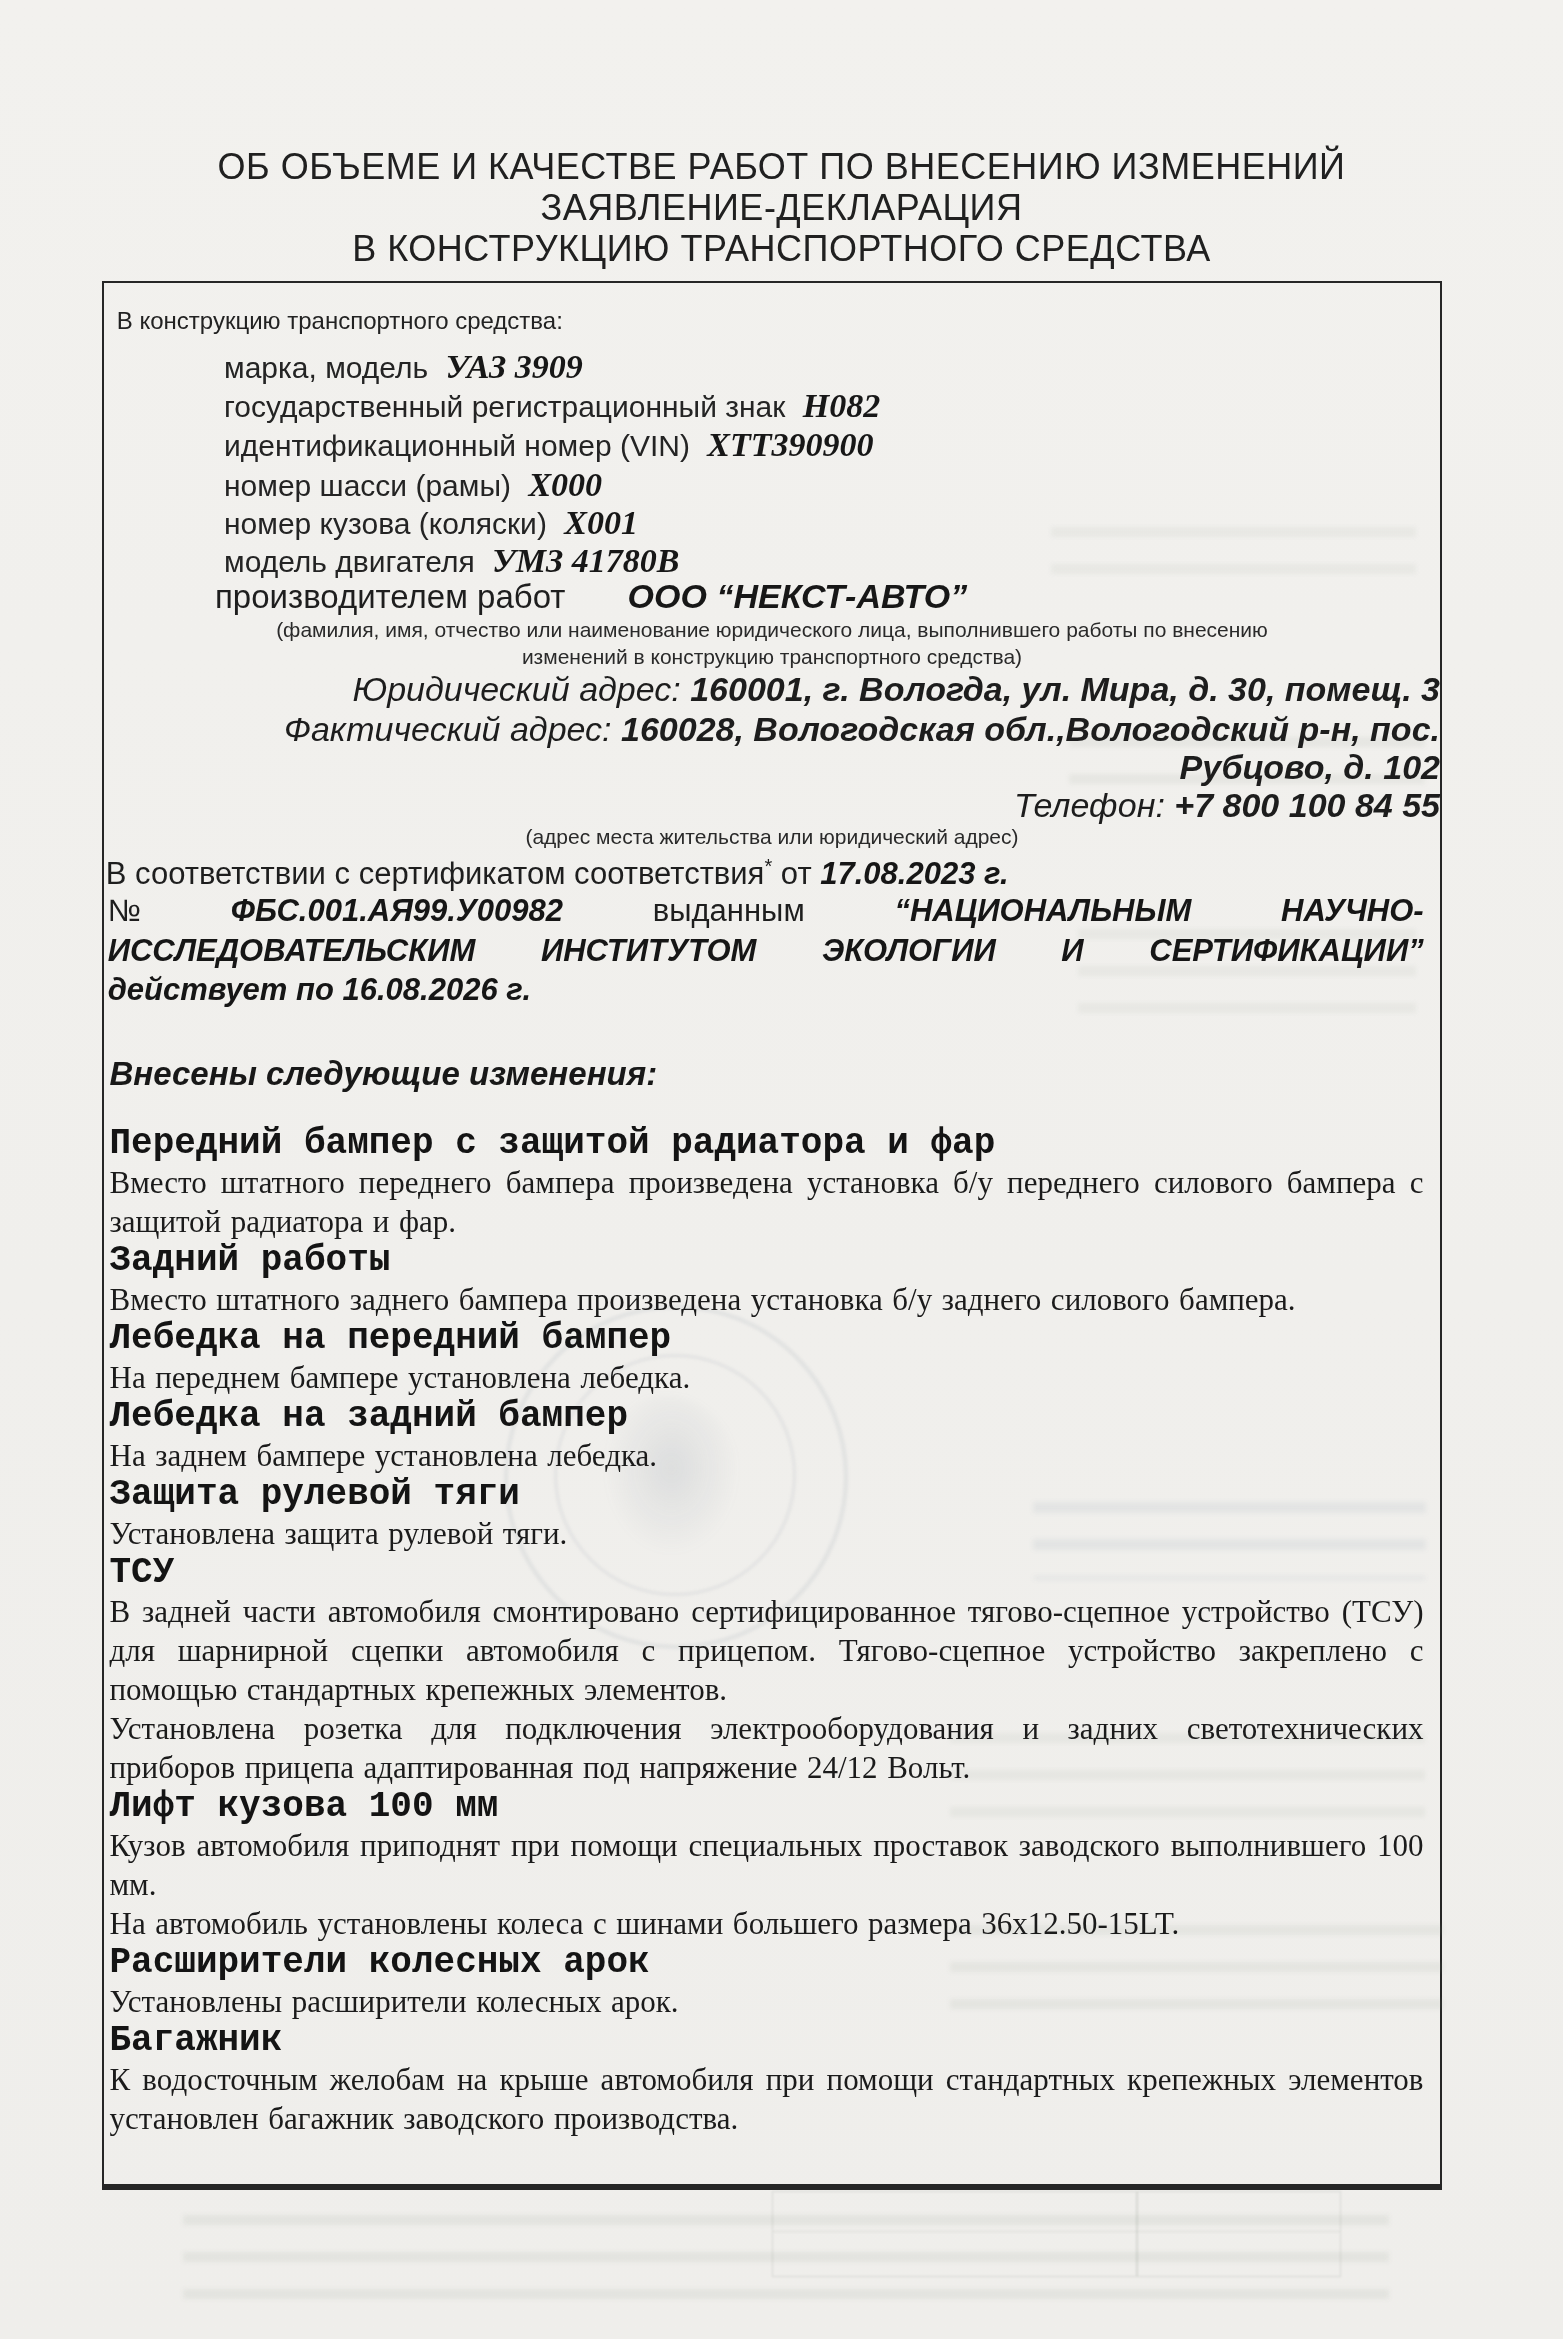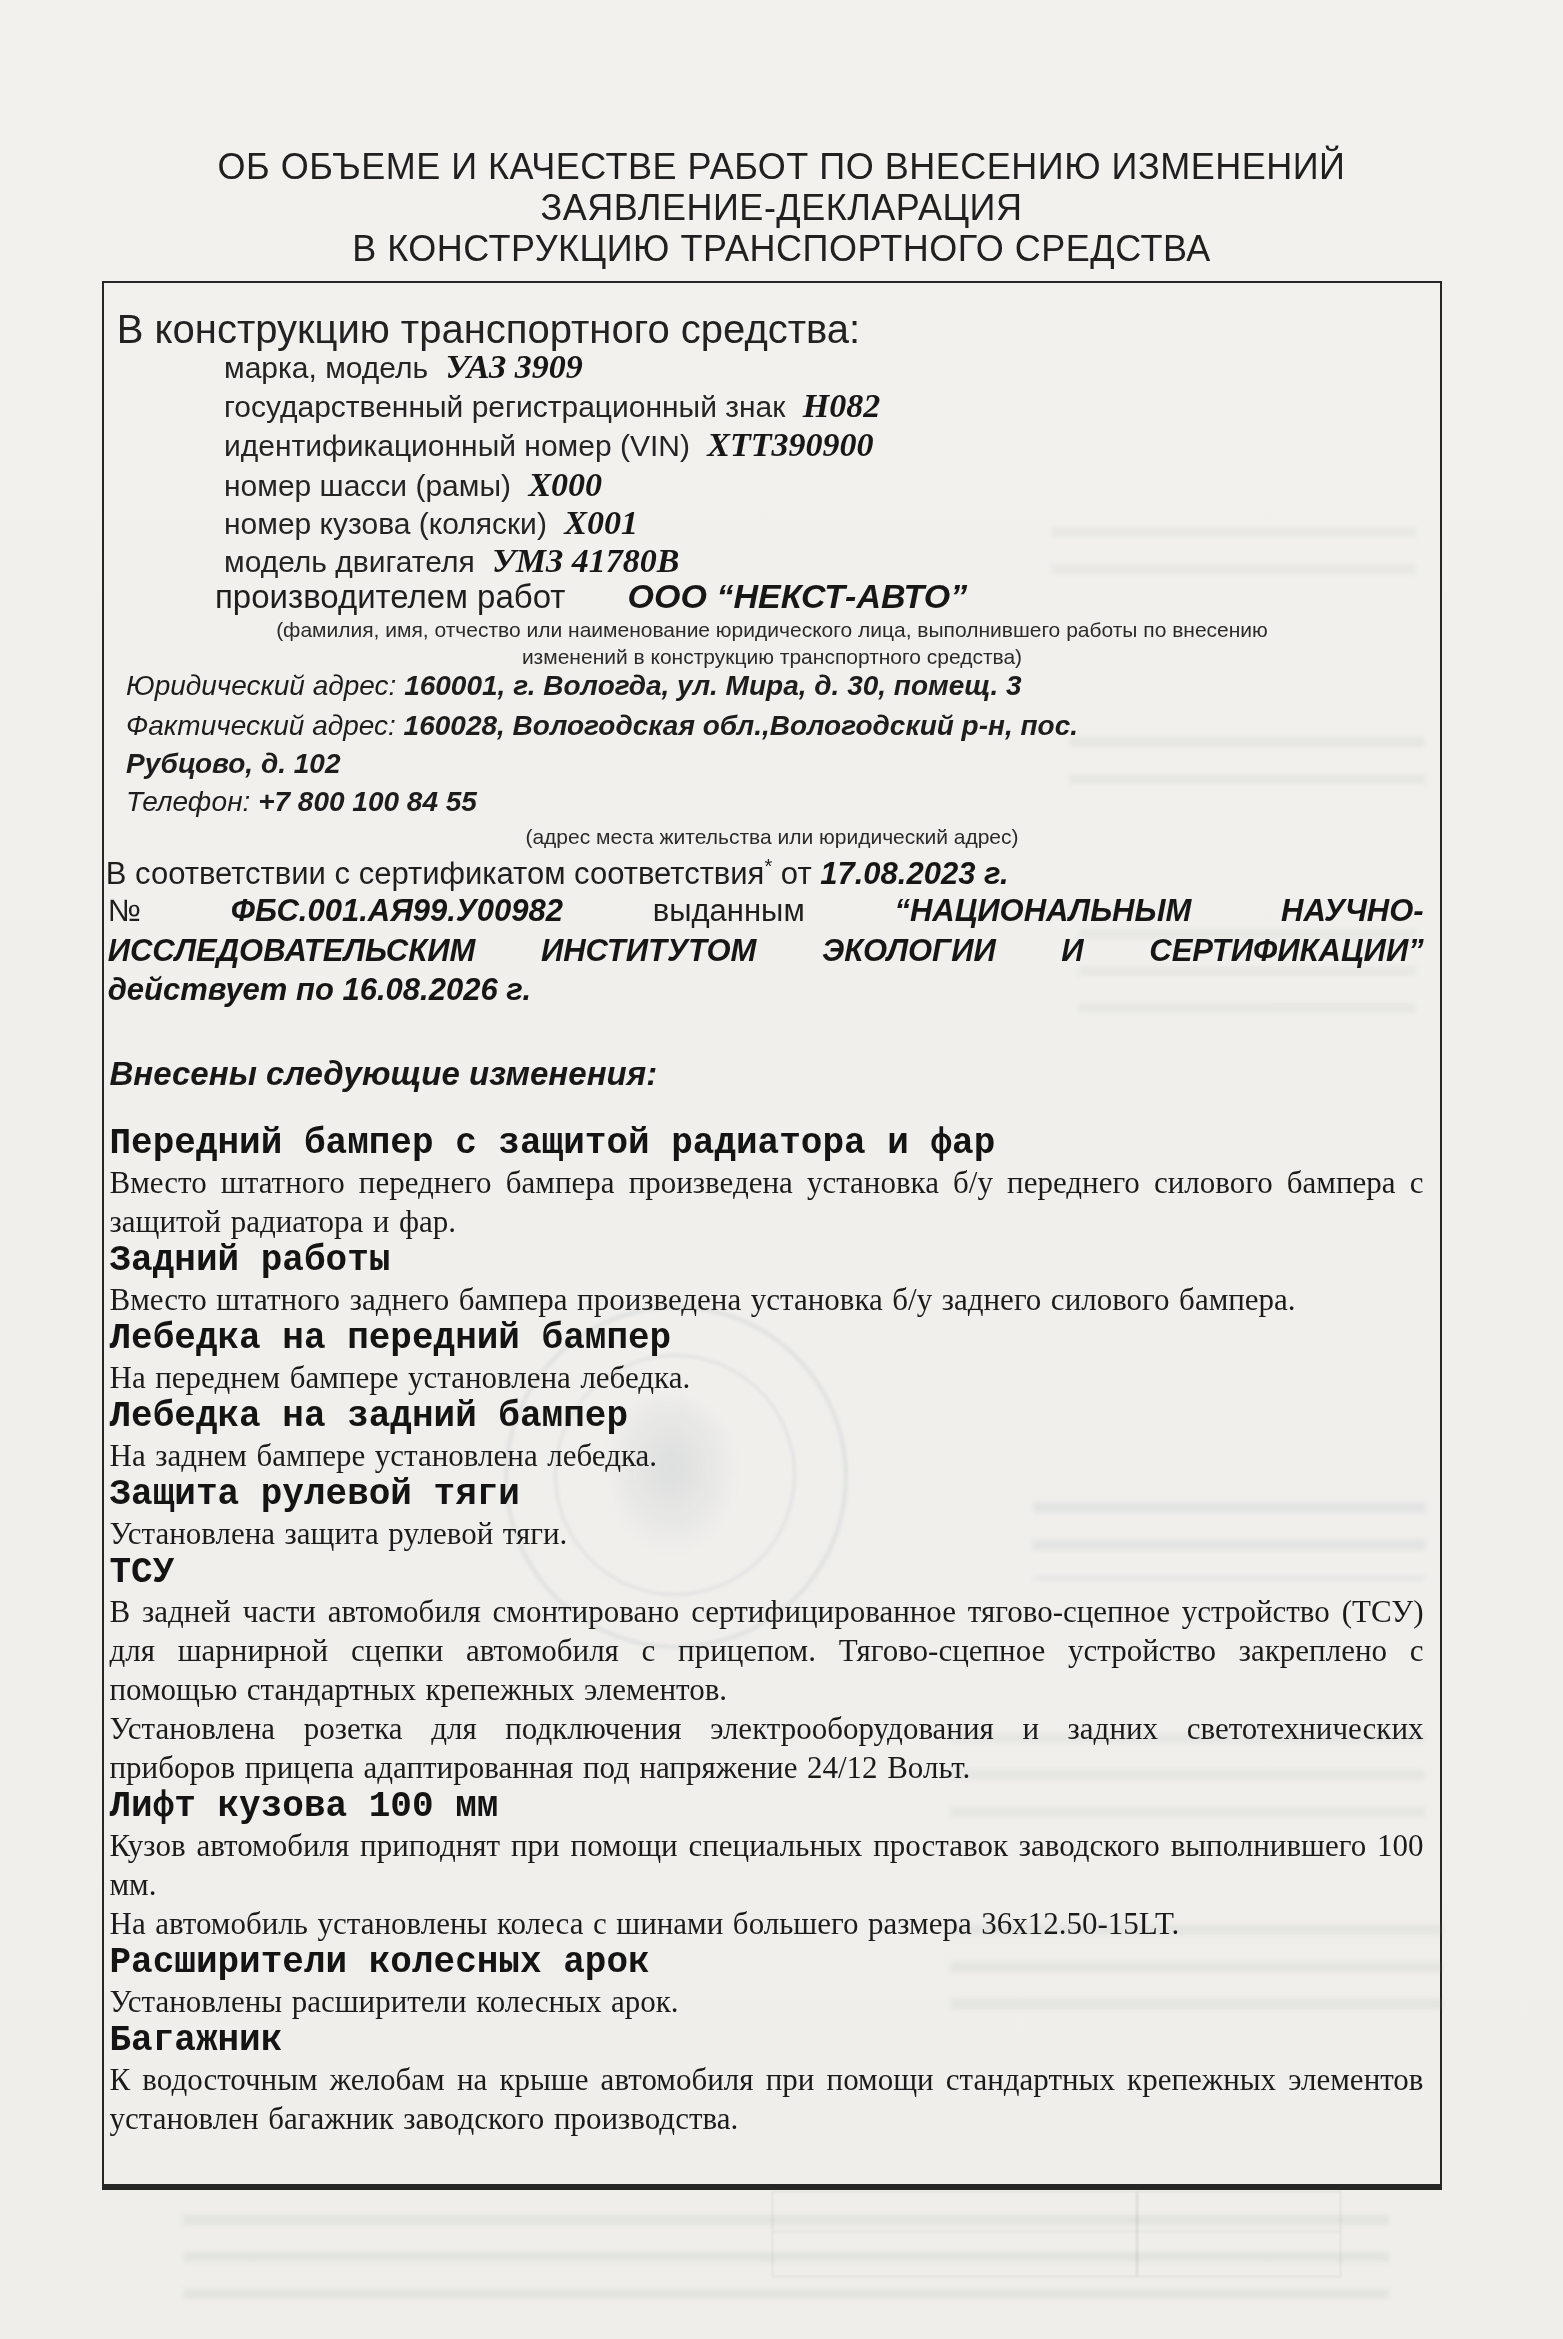--- a/index.html
+++ b/index.html
@@ -20,34 +20,34 @@
     text-align:center;font-size:36px;line-height:41px;
     letter-spacing:0.5px;color:#202020;
   }
   
   .main-box{
     position:absolute;left:102px;top:281px;width:1336px;height:1901px;
     border:2.7px solid #262626;border-bottom-width:6.4px;
     background:transparent;
   }
   .main-box > *{position:absolute;z-index:2;}
-  .intro{top:24px;left:12.8px;font-size:40px;color:#222;}
+  .intro{top:24px;left:12.8px;font-size:24px;color:#222;}
   .field{left:120px;font-size:30px;white-space:nowrap;color:#242424;}
   .f0{top:65px}.f1{top:104px}.f2{top:143px}.f3{top:183px}.f4{top:221px}.f5{top:259px}
   .fvalue{
     font-family:"Liberation Serif", serif;
     font-weight:bold;font-style:italic;font-size:34px;margin-left:9.1px;color:#171717;
   }
   .producer{top:294px;left:111px;font-size:33px;white-space:nowrap;}
   .producer .pvalue{font-weight:bold;font-style:italic;margin-left:53px;font-size:34px;color:#171717;text-align:right;}
   .producer-note{
     top:334px;left:50%;transform:translateX(-50%);width:1087px;
     text-align:center;font-size:21px;line-height:26.5px;color:#2a2a2a;
   }
-  .addr-line{left:0;width:100%;text-align:left;font-style:italic;font-size:28px;white-space:nowrap;color:#1d1d1d;padding-left:22px;}
+  .addr-line{left:0;width:100%;text-align:right;font-style:italic;font-size:34px;white-space:nowrap;color:#1d1d1d;}
   .addr-line b{font-weight:bold;}
   .legal{top:387px}.actual1{top:427px}.actual2{top:465px}.phone{top:503px}
   .addr-note{top:542px;left:0;width:100%;text-align:center;font-size:21px;color:#2a2a2a;}
   .cert-intro{top:572px;left:1.8px;font-size:31px;white-space:nowrap;}
   .cert-intro sup{font-size:20px;}
   .bi{font-weight:bold;font-style:italic;color:#161616;}
   .cert-row{
     top:610px;left:3.7px;width:1316px;
     display:flex;justify-content:space-between;align-items:baseline;
     font-size:31px;

